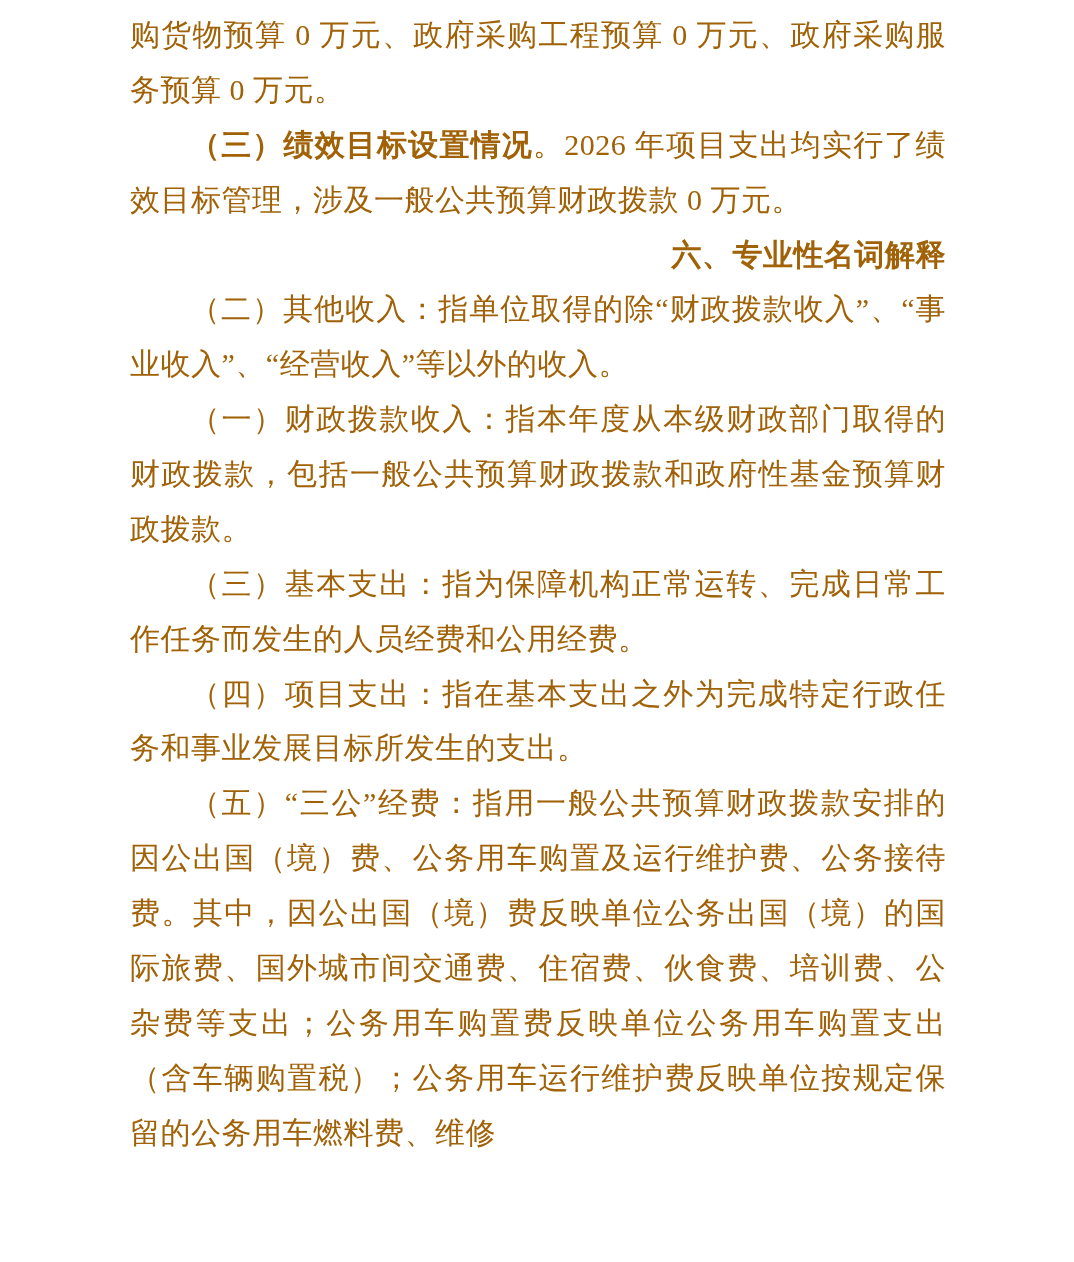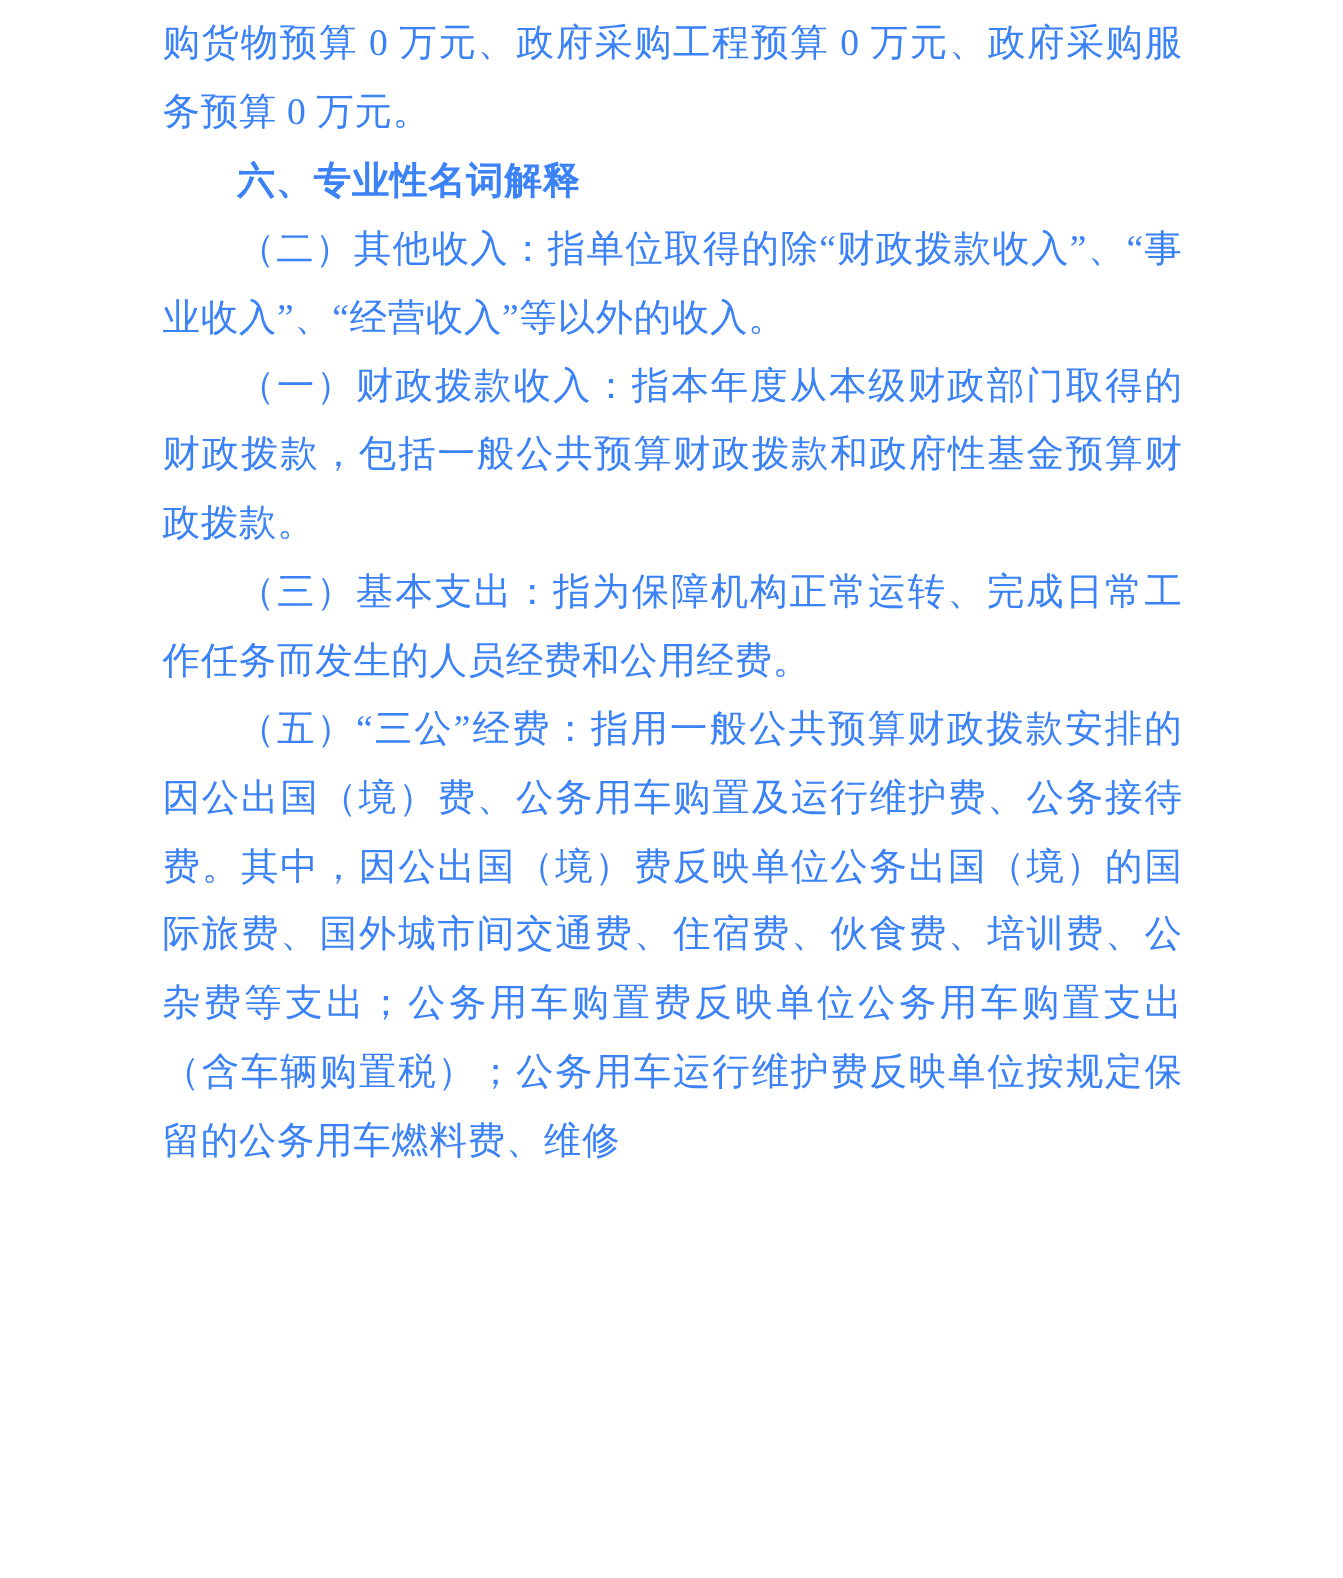--- a/index.html
+++ b/index.html
@@ -14,48 +14,50 @@
     background: #ffffff;
     overflow: hidden;
     box-sizing: border-box;
     padding: 8px 128px 0 130px;
   }
   .doc-body p {
     margin: 0;
     padding: 0;
     font-size: 30px;
     line-height: 54.87px;
-    color: #3b82f6;
+    color: #a16207;
     text-align: justify;
     text-justify: inter-character;
     font-family: "Liberation Serif", "DejaVu Serif", serif;
     letter-spacing: 0.5px;
   }
   .doc-body p.continuation {
     text-indent: 0;
   }
   .doc-body p.indent {
     text-indent: 2em;
   }
   .doc-body p.heading {
     text-indent: 2em;
-    text-align: left;
+    text-align: right;
     font-weight: 700;
     font-family: "Liberation Sans", "DejaVu Sans", sans-serif;
   }
   .doc-body span.bold {
     font-weight: 700;
     font-family: "Liberation Sans", "DejaVu Sans", sans-serif;
   }
 </style>
 </head>
 <body>
 
 <div class="page">
   <div class="doc-body">
       <p class="continuation"><span>购货物预算 0 万元、政府采购工程预算 0 万元、政府采购服务预算 0 万元。</span></p>
+      <p class="indent"><span class="bold">（三）绩效目标设置情况</span><span>。2026 年项目支出均实行了绩效目标管理，涉及一般公共预算财政拨款 0 万元。</span></p>
       <p class="heading"><span class="bold">六、专业性名词解释</span></p>
       <p class="indent"><span>（二）其他收入：指单位取得的除“财政拨款收入”、“事业收入”、“经营收入”等以外的收入。</span></p>
       <p class="indent"><span>（一）财政拨款收入：指本年度从本级财政部门取得的财政拨款，包括一般公共预算财政拨款和政府性基金预算财政拨款。</span></p>
       <p class="indent"><span>（三）基本支出：指为保障机构正常运转、完成日常工作任务而发生的人员经费和公用经费。</span></p>
+      <p class="indent"><span>（四）项目支出：指在基本支出之外为完成特定行政任务和事业发展目标所发生的支出。</span></p>
       <p class="indent"><span>（五）“三公”经费：指用一般公共预算财政拨款安排的因公出国（境）费、公务用车购置及运行维护费、公务接待费。其中，因公出国（境）费反映单位公务出国（境）的国际旅费、国外城市间交通费、住宿费、伙食费、培训费、公杂费等支出；公务用车购置费反映单位公务用车购置支出（含车辆购置税）；公务用车运行维护费反映单位按规定保留的公务用车燃料费、维修</span></p>
     </div>
 </div>
 
 </body></html>

